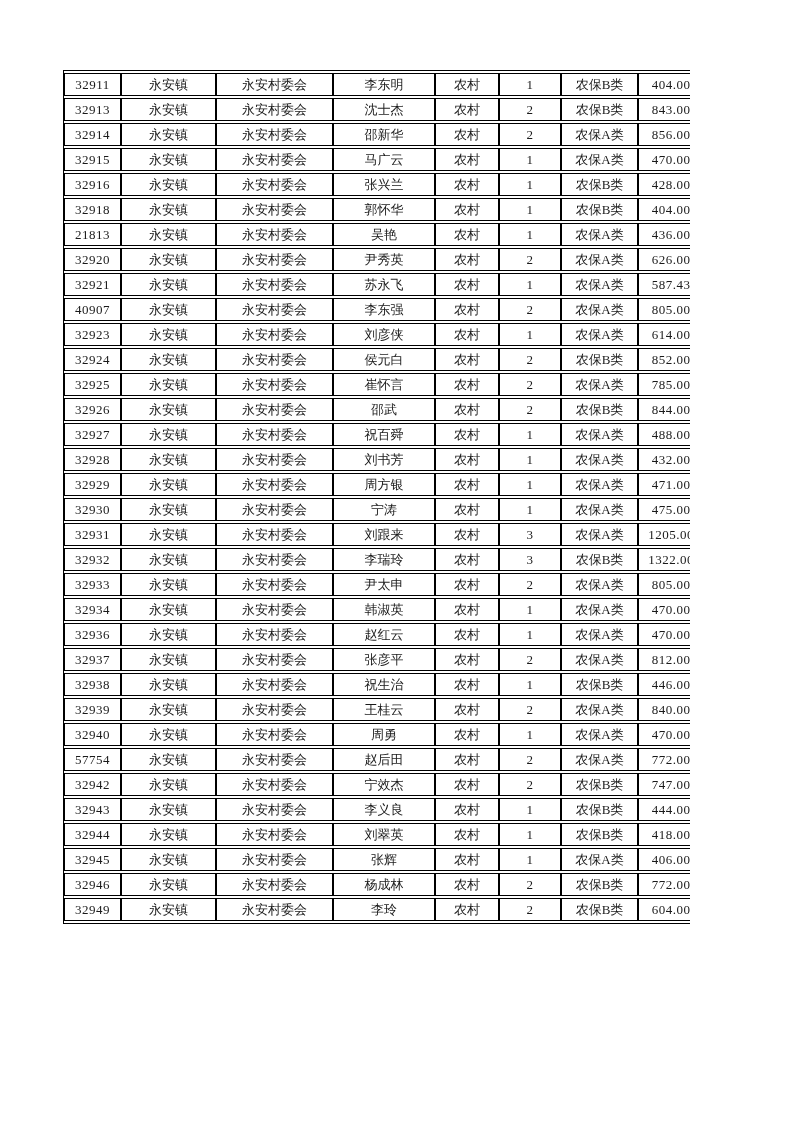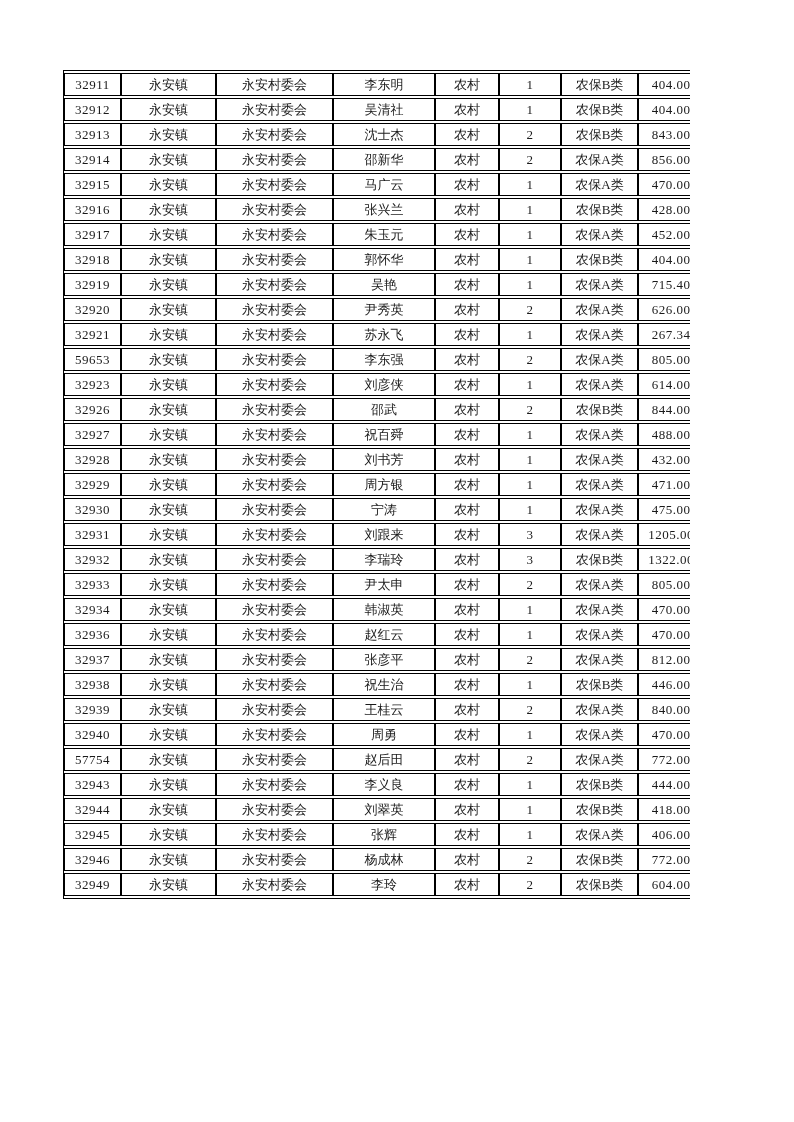--- a/index.html
+++ b/index.html
@@ -67,288 +67,298 @@
           <td class="num">32911</td>
           <td>永安镇</td>
           <td>永安村委会</td>
           <td>李东明</td>
           <td>农村</td>
           <td class="num">1</td>
           <td>农保B类</td>
           <td class="num">404.00</td>
         </tr>
         <tr>
-          <td class="num">32912</td>
-          <td>永安镇</td>
-          <td>永安村委会</td>
-          <td>吴清社</td>
+          <td class="num">32913</td>
+          <td>永安镇</td>
+          <td>永安村委会</td>
+          <td>沈士杰</td>
+          <td>农村</td>
+          <td class="num">2</td>
+          <td>农保B类</td>
+          <td class="num">843.00</td>
+        </tr>
+        <tr>
+          <td class="num">32914</td>
+          <td>永安镇</td>
+          <td>永安村委会</td>
+          <td>邵新华</td>
+          <td>农村</td>
+          <td class="num">2</td>
+          <td>农保A类</td>
+          <td class="num">856.00</td>
+        </tr>
+        <tr>
+          <td class="num">32915</td>
+          <td>永安镇</td>
+          <td>永安村委会</td>
+          <td>马广云</td>
+          <td>农村</td>
+          <td class="num">1</td>
+          <td>农保A类</td>
+          <td class="num">470.00</td>
+        </tr>
+        <tr>
+          <td class="num">32916</td>
+          <td>永安镇</td>
+          <td>永安村委会</td>
+          <td>张兴兰</td>
+          <td>农村</td>
+          <td class="num">1</td>
+          <td>农保B类</td>
+          <td class="num">428.00</td>
+        </tr>
+        <tr>
+          <td class="num">32918</td>
+          <td>永安镇</td>
+          <td>永安村委会</td>
+          <td>郭怀华</td>
           <td>农村</td>
           <td class="num">1</td>
           <td>农保B类</td>
           <td class="num">404.00</td>
         </tr>
         <tr>
-          <td class="num">32913</td>
-          <td>永安镇</td>
-          <td>永安村委会</td>
-          <td>沈士杰</td>
-          <td>农村</td>
-          <td class="num">2</td>
-          <td>农保B类</td>
-          <td class="num">843.00</td>
-        </tr>
-        <tr>
-          <td class="num">32914</td>
-          <td>永安镇</td>
-          <td>永安村委会</td>
-          <td>邵新华</td>
-          <td>农村</td>
-          <td class="num">2</td>
-          <td>农保A类</td>
-          <td class="num">856.00</td>
-        </tr>
-        <tr>
-          <td class="num">32915</td>
-          <td>永安镇</td>
-          <td>永安村委会</td>
-          <td>马广云</td>
+          <td class="num">21813</td>
+          <td>永安镇</td>
+          <td>永安村委会</td>
+          <td>吴艳</td>
+          <td>农村</td>
+          <td class="num">1</td>
+          <td>农保A类</td>
+          <td class="num">436.00</td>
+        </tr>
+        <tr>
+          <td class="num">32920</td>
+          <td>永安镇</td>
+          <td>永安村委会</td>
+          <td>尹秀英</td>
+          <td>农村</td>
+          <td class="num">2</td>
+          <td>农保A类</td>
+          <td class="num">626.00</td>
+        </tr>
+        <tr>
+          <td class="num">32921</td>
+          <td>永安镇</td>
+          <td>永安村委会</td>
+          <td>苏永飞</td>
+          <td>农村</td>
+          <td class="num">1</td>
+          <td>农保A类</td>
+          <td class="num">587.43</td>
+        </tr>
+        <tr>
+          <td class="num">40907</td>
+          <td>永安镇</td>
+          <td>永安村委会</td>
+          <td>李东强</td>
+          <td>农村</td>
+          <td class="num">2</td>
+          <td>农保A类</td>
+          <td class="num">805.00</td>
+        </tr>
+        <tr>
+          <td class="num">32923</td>
+          <td>永安镇</td>
+          <td>永安村委会</td>
+          <td>刘彦侠</td>
+          <td>农村</td>
+          <td class="num">1</td>
+          <td>农保A类</td>
+          <td class="num">614.00</td>
+        </tr>
+        <tr>
+          <td class="num">32924</td>
+          <td>永安镇</td>
+          <td>永安村委会</td>
+          <td>侯元白</td>
+          <td>农村</td>
+          <td class="num">2</td>
+          <td>农保B类</td>
+          <td class="num">852.00</td>
+        </tr>
+        <tr>
+          <td class="num">32925</td>
+          <td>永安镇</td>
+          <td>永安村委会</td>
+          <td>崔怀言</td>
+          <td>农村</td>
+          <td class="num">2</td>
+          <td>农保A类</td>
+          <td class="num">785.00</td>
+        </tr>
+        <tr>
+          <td class="num">32926</td>
+          <td>永安镇</td>
+          <td>永安村委会</td>
+          <td>邵武</td>
+          <td>农村</td>
+          <td class="num">2</td>
+          <td>农保B类</td>
+          <td class="num">844.00</td>
+        </tr>
+        <tr>
+          <td class="num">32927</td>
+          <td>永安镇</td>
+          <td>永安村委会</td>
+          <td>祝百舜</td>
+          <td>农村</td>
+          <td class="num">1</td>
+          <td>农保A类</td>
+          <td class="num">488.00</td>
+        </tr>
+        <tr>
+          <td class="num">32928</td>
+          <td>永安镇</td>
+          <td>永安村委会</td>
+          <td>刘书芳</td>
+          <td>农村</td>
+          <td class="num">1</td>
+          <td>农保A类</td>
+          <td class="num">432.00</td>
+        </tr>
+        <tr>
+          <td class="num">32929</td>
+          <td>永安镇</td>
+          <td>永安村委会</td>
+          <td>周方银</td>
+          <td>农村</td>
+          <td class="num">1</td>
+          <td>农保A类</td>
+          <td class="num">471.00</td>
+        </tr>
+        <tr>
+          <td class="num">32930</td>
+          <td>永安镇</td>
+          <td>永安村委会</td>
+          <td>宁涛</td>
+          <td>农村</td>
+          <td class="num">1</td>
+          <td>农保A类</td>
+          <td class="num">475.00</td>
+        </tr>
+        <tr>
+          <td class="num">32931</td>
+          <td>永安镇</td>
+          <td>永安村委会</td>
+          <td>刘跟来</td>
+          <td>农村</td>
+          <td class="num">3</td>
+          <td>农保A类</td>
+          <td class="num">1205.00</td>
+        </tr>
+        <tr>
+          <td class="num">32932</td>
+          <td>永安镇</td>
+          <td>永安村委会</td>
+          <td>李瑞玲</td>
+          <td>农村</td>
+          <td class="num">3</td>
+          <td>农保B类</td>
+          <td class="num">1322.00</td>
+        </tr>
+        <tr>
+          <td class="num">32933</td>
+          <td>永安镇</td>
+          <td>永安村委会</td>
+          <td>尹太申</td>
+          <td>农村</td>
+          <td class="num">2</td>
+          <td>农保A类</td>
+          <td class="num">805.00</td>
+        </tr>
+        <tr>
+          <td class="num">32934</td>
+          <td>永安镇</td>
+          <td>永安村委会</td>
+          <td>韩淑英</td>
           <td>农村</td>
           <td class="num">1</td>
           <td>农保A类</td>
           <td class="num">470.00</td>
         </tr>
         <tr>
-          <td class="num">32916</td>
-          <td>永安镇</td>
-          <td>永安村委会</td>
-          <td>张兴兰</td>
-          <td>农村</td>
-          <td class="num">1</td>
-          <td>农保B类</td>
-          <td class="num">428.00</td>
-        </tr>
-        <tr>
-          <td class="num">32917</td>
-          <td>永安镇</td>
-          <td>永安村委会</td>
-          <td>朱玉元</td>
-          <td>农村</td>
-          <td class="num">1</td>
-          <td>农保A类</td>
-          <td class="num">452.00</td>
-        </tr>
-        <tr>
-          <td class="num">32918</td>
-          <td>永安镇</td>
-          <td>永安村委会</td>
-          <td>郭怀华</td>
-          <td>农村</td>
-          <td class="num">1</td>
-          <td>农保B类</td>
-          <td class="num">404.00</td>
-        </tr>
-        <tr>
-          <td class="num">32919</td>
-          <td>永安镇</td>
-          <td>永安村委会</td>
-          <td>吴艳</td>
-          <td>农村</td>
-          <td class="num">1</td>
-          <td>农保A类</td>
-          <td class="num">715.40</td>
-        </tr>
-        <tr>
-          <td class="num">32920</td>
-          <td>永安镇</td>
-          <td>永安村委会</td>
-          <td>尹秀英</td>
-          <td>农村</td>
-          <td class="num">2</td>
-          <td>农保A类</td>
-          <td class="num">626.00</td>
-        </tr>
-        <tr>
-          <td class="num">32921</td>
-          <td>永安镇</td>
-          <td>永安村委会</td>
-          <td>苏永飞</td>
-          <td>农村</td>
-          <td class="num">1</td>
-          <td>农保A类</td>
-          <td class="num">267.34</td>
-        </tr>
-        <tr>
-          <td class="num">59653</td>
-          <td>永安镇</td>
-          <td>永安村委会</td>
-          <td>李东强</td>
-          <td>农村</td>
-          <td class="num">2</td>
-          <td>农保A类</td>
-          <td class="num">805.00</td>
-        </tr>
-        <tr>
-          <td class="num">32923</td>
-          <td>永安镇</td>
-          <td>永安村委会</td>
-          <td>刘彦侠</td>
-          <td>农村</td>
-          <td class="num">1</td>
-          <td>农保A类</td>
-          <td class="num">614.00</td>
-        </tr>
-        <tr>
-          <td class="num">32926</td>
-          <td>永安镇</td>
-          <td>永安村委会</td>
-          <td>邵武</td>
-          <td>农村</td>
-          <td class="num">2</td>
-          <td>农保B类</td>
-          <td class="num">844.00</td>
-        </tr>
-        <tr>
-          <td class="num">32927</td>
-          <td>永安镇</td>
-          <td>永安村委会</td>
-          <td>祝百舜</td>
-          <td>农村</td>
-          <td class="num">1</td>
-          <td>农保A类</td>
-          <td class="num">488.00</td>
-        </tr>
-        <tr>
-          <td class="num">32928</td>
-          <td>永安镇</td>
-          <td>永安村委会</td>
-          <td>刘书芳</td>
-          <td>农村</td>
-          <td class="num">1</td>
-          <td>农保A类</td>
-          <td class="num">432.00</td>
-        </tr>
-        <tr>
-          <td class="num">32929</td>
-          <td>永安镇</td>
-          <td>永安村委会</td>
-          <td>周方银</td>
-          <td>农村</td>
-          <td class="num">1</td>
-          <td>农保A类</td>
-          <td class="num">471.00</td>
-        </tr>
-        <tr>
-          <td class="num">32930</td>
-          <td>永安镇</td>
-          <td>永安村委会</td>
-          <td>宁涛</td>
-          <td>农村</td>
-          <td class="num">1</td>
-          <td>农保A类</td>
-          <td class="num">475.00</td>
-        </tr>
-        <tr>
-          <td class="num">32931</td>
-          <td>永安镇</td>
-          <td>永安村委会</td>
-          <td>刘跟来</td>
-          <td>农村</td>
-          <td class="num">3</td>
-          <td>农保A类</td>
-          <td class="num">1205.00</td>
-        </tr>
-        <tr>
-          <td class="num">32932</td>
-          <td>永安镇</td>
-          <td>永安村委会</td>
-          <td>李瑞玲</td>
-          <td>农村</td>
-          <td class="num">3</td>
-          <td>农保B类</td>
-          <td class="num">1322.00</td>
-        </tr>
-        <tr>
-          <td class="num">32933</td>
-          <td>永安镇</td>
-          <td>永安村委会</td>
-          <td>尹太申</td>
-          <td>农村</td>
-          <td class="num">2</td>
-          <td>农保A类</td>
-          <td class="num">805.00</td>
-        </tr>
-        <tr>
-          <td class="num">32934</td>
-          <td>永安镇</td>
-          <td>永安村委会</td>
-          <td>韩淑英</td>
+          <td class="num">32936</td>
+          <td>永安镇</td>
+          <td>永安村委会</td>
+          <td>赵红云</td>
           <td>农村</td>
           <td class="num">1</td>
           <td>农保A类</td>
           <td class="num">470.00</td>
         </tr>
         <tr>
-          <td class="num">32936</td>
-          <td>永安镇</td>
-          <td>永安村委会</td>
-          <td>赵红云</td>
+          <td class="num">32937</td>
+          <td>永安镇</td>
+          <td>永安村委会</td>
+          <td>张彦平</td>
+          <td>农村</td>
+          <td class="num">2</td>
+          <td>农保A类</td>
+          <td class="num">812.00</td>
+        </tr>
+        <tr>
+          <td class="num">32938</td>
+          <td>永安镇</td>
+          <td>永安村委会</td>
+          <td>祝生治</td>
+          <td>农村</td>
+          <td class="num">1</td>
+          <td>农保B类</td>
+          <td class="num">446.00</td>
+        </tr>
+        <tr>
+          <td class="num">32939</td>
+          <td>永安镇</td>
+          <td>永安村委会</td>
+          <td>王桂云</td>
+          <td>农村</td>
+          <td class="num">2</td>
+          <td>农保A类</td>
+          <td class="num">840.00</td>
+        </tr>
+        <tr>
+          <td class="num">32940</td>
+          <td>永安镇</td>
+          <td>永安村委会</td>
+          <td>周勇</td>
           <td>农村</td>
           <td class="num">1</td>
           <td>农保A类</td>
           <td class="num">470.00</td>
         </tr>
         <tr>
-          <td class="num">32937</td>
-          <td>永安镇</td>
-          <td>永安村委会</td>
-          <td>张彦平</td>
-          <td>农村</td>
-          <td class="num">2</td>
-          <td>农保A类</td>
-          <td class="num">812.00</td>
-        </tr>
-        <tr>
-          <td class="num">32938</td>
-          <td>永安镇</td>
-          <td>永安村委会</td>
-          <td>祝生治</td>
-          <td>农村</td>
-          <td class="num">1</td>
-          <td>农保B类</td>
-          <td class="num">446.00</td>
-        </tr>
-        <tr>
-          <td class="num">32939</td>
-          <td>永安镇</td>
-          <td>永安村委会</td>
-          <td>王桂云</td>
-          <td>农村</td>
-          <td class="num">2</td>
-          <td>农保A类</td>
-          <td class="num">840.00</td>
-        </tr>
-        <tr>
-          <td class="num">32940</td>
-          <td>永安镇</td>
-          <td>永安村委会</td>
-          <td>周勇</td>
-          <td>农村</td>
-          <td class="num">1</td>
-          <td>农保A类</td>
-          <td class="num">470.00</td>
-        </tr>
-        <tr>
           <td class="num">57754</td>
           <td>永安镇</td>
           <td>永安村委会</td>
           <td>赵后田</td>
           <td>农村</td>
           <td class="num">2</td>
           <td>农保A类</td>
           <td class="num">772.00</td>
+        </tr>
+        <tr>
+          <td class="num">32942</td>
+          <td>永安镇</td>
+          <td>永安村委会</td>
+          <td>宁效杰</td>
+          <td>农村</td>
+          <td class="num">2</td>
+          <td>农保B类</td>
+          <td class="num">747.00</td>
         </tr>
         <tr>
           <td class="num">32943</td>
           <td>永安镇</td>
           <td>永安村委会</td>
           <td>李义良</td>
           <td>农村</td>
           <td class="num">1</td>
           <td>农保B类</td>
           <td class="num">444.00</td>

